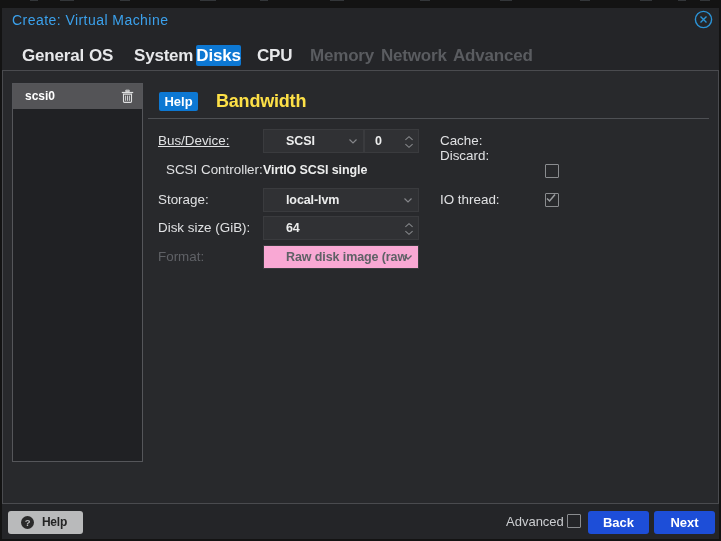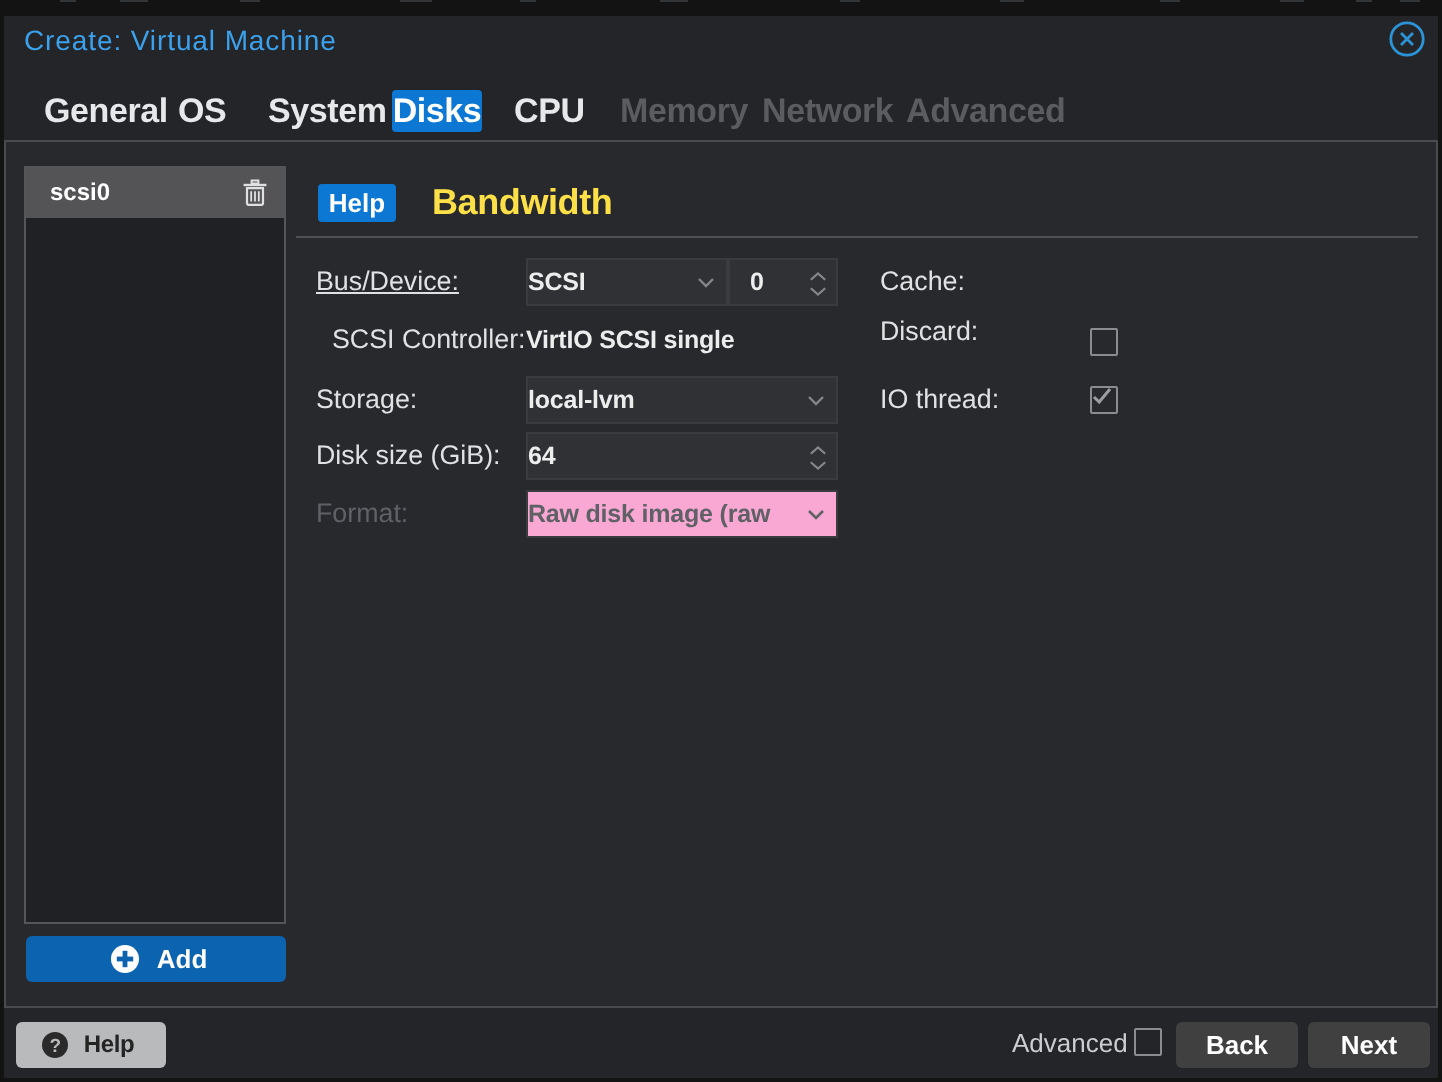--- a/index.html
+++ b/index.html
@@ -24,32 +24,32 @@
   #row-scsi0 span{margin-left:12px;}
   #addbtn{left:13px;top:460px;width:130px;height:23px;background:#0c63af;border-radius:3px;color:#fff;font-size:13px;font-weight:bold;text-align:center;line-height:23px;}
   
   #tab-disk{left:159px;top:84px;width:39px;height:19px;background:#0d78d3;border-radius:2px;color:#fff;font-size:13px;font-weight:bold;text-align:center;line-height:19px;}
   #tab-bandwidth{left:216px;top:84px;height:19px;color:#fde047;font-size:18px;font-weight:bold;line-height:19px;letter-spacing:-0.2px;}
   #tabsep{left:148px;top:110px;width:561px;height:1px;background:#4e5054;}
   
   .lbl{position:absolute;font-size:13.4px;color:#e0e1e3;height:24px;line-height:24px;}
   .lbl.dim{color:#5f6166;}
   .field{position:absolute;background:#303134;border:1px solid #3a3b3e;box-sizing:border-box;height:24px;font-size:12.5px;font-weight:bold;color:#eceded;line-height:22px;letter-spacing:-0.1px;}
-  .field .txt{margin-left:0;}
+  .field .txt{margin-left:22px;}
   .field.dim{background:#f9a8d4;color:#5f6166;}
   .plain{position:absolute;font-size:12.5px;font-weight:bold;color:#eceded;height:24px;line-height:24px;letter-spacing:-0.1px;}
   .chev{position:absolute;right:5px;top:8px;}
   .spin{position:absolute;right:4px;top:4px;}
   .cb{position:absolute;width:14px;height:14px;border:1.5px solid #8a8c8f;border-radius:1px;box-sizing:border-box;background:transparent;}
   
   #footer{left:2px;top:496px;width:717px;height:37px;background:#242528;}
   #helpbtn{left:8px;top:503px;width:75px;height:23px;background:#b9babb;border-radius:3px;color:#242424;font-size:12px;font-weight:bold;text-align:center;line-height:23px;letter-spacing:-0.2px;}
   #advlbl{left:506px;top:506px;font-size:13px;color:#cbcdd0;}
   #advcb{left:567px;top:506px;}
-  .btn{position:absolute;background:#404040;border-radius:3px;color:#fff;font-size:13px;font-weight:bold;text-align:center;line-height:23px;height:23px;}
+  .btn{position:absolute;background:#1d4ed8;border-radius:3px;color:#fff;font-size:13px;font-weight:bold;text-align:center;line-height:23px;height:23px;}
 </style>
 </head>
 <body>
 <div id="sliver" class="abs">
   <div class="dash" style="left:30px;width:8px"></div>
   <div class="dash" style="left:60px;width:14px"></div>
   <div class="dash" style="left:120px;width:10px"></div>
   <div class="dash" style="left:200px;width:16px"></div>
   <div class="dash" style="left:260px;width:8px"></div>
   <div class="dash" style="left:330px;width:14px"></div>
@@ -79,28 +79,20 @@
   <div id="listpanel" class="abs">
     <div id="row-scsi0" class="abs"><span>scsi0</span>
       <svg style="position:absolute;right:8px;top:5px" width="13" height="15" viewBox="0 0 13 15">
         <path d="M4.8 1.2 h3.4 v1.5 h-3.4 z" fill="none" stroke="#dfe0e1" stroke-width="1"></path>
         <rect x="0.8" y="2.9" width="11.4" height="1.2" fill="#dfe0e1"></rect>
         <path d="M2.5 5.1 h8 v7.4 a0.9 0.9 0 0 1 -0.9 0.9 h-6.2 a0.9 0.9 0 0 1 -0.9 -0.9 z" fill="none" stroke="#dfe0e1" stroke-width="1.1"></path>
         <path d="M4.6 6.6 v5.2 M6.5 6.6 v5.2 M8.4 6.6 v5.2" stroke="#dfe0e1" stroke-width="0.9"></path>
       </svg>
     </div>
   </div>
-  <div id="addbtn" class="abs">
-    <svg style="position:absolute;left:42px;top:4px" width="15" height="15" viewBox="0 0 15 15">
-      <circle cx="7.5" cy="7.5" r="7" fill="#fff"></circle>
-      <rect x="3.4" y="6.3" width="8.2" height="2.4" fill="#0c63af"></rect>
-      <rect x="6.3" y="3.4" width="2.4" height="8.2" fill="#0c63af"></rect>
-    </svg>
-    <span style="margin-left:26px;">Add</span>
-  </div>
 
   <div id="tab-disk" class="abs">Help</div>
   <div id="tab-bandwidth" class="abs">Bandwidth</div>
   <div id="tabsep" class="abs"></div>
 
   <div class="lbl" style="left:158px;top:121px;text-decoration:underline;">Bus/Device:</div>
   <div class="field" style="left:263px;top:121px;width:101px;"><span class="txt">SCSI</span>
     <svg class="chev" width="10" height="7" viewBox="0 0 10 7">
         <path d="M1.5 1.5 L5 5 L8.5 1.5" fill="none" stroke="#85868a" stroke-width="1.2"></path>
       </svg>
@@ -127,21 +119,21 @@
     </svg>
   </div>
   <div class="lbl dim" style="left:158px;top:237px;">Format:</div>
   <div class="field dim" style="left:263px;top:237px;width:156px;"><span class="txt">Raw disk image (raw</span>
     <svg class="chev" width="10" height="7" viewBox="0 0 10 7">
         <path d="M1.5 1.5 L5 5 L8.5 1.5" fill="none" stroke="#5f6166" stroke-width="1.3"></path>
       </svg>
   </div>
 
   <div class="lbl" style="left:440px;top:121px;">Cache:</div>
-  <div class="lbl" style="left:440px;top:146px;text-align:center;">Discard:</div>
+  <div class="lbl" style="left:440px;top:136px;text-align:center;">Discard:</div>
   <div class="cb" style="left:545px;top:156px;"></div>
   <div class="lbl" style="left:440px;top:180px;">IO thread:</div>
   <div class="cb" style="left:545px;top:185px;">
     <svg style="position:absolute;left:-1px;top:-2px" width="12" height="12" viewBox="0 0 12 12">
         <path d="M2 6.5 L4.6 9 L10 2.5" fill="none" stroke="#9b9da0" stroke-width="1.5"></path>
       </svg>
   </div>
 
   <div id="footer" class="abs"></div>
   <div id="helpbtn" class="abs">

